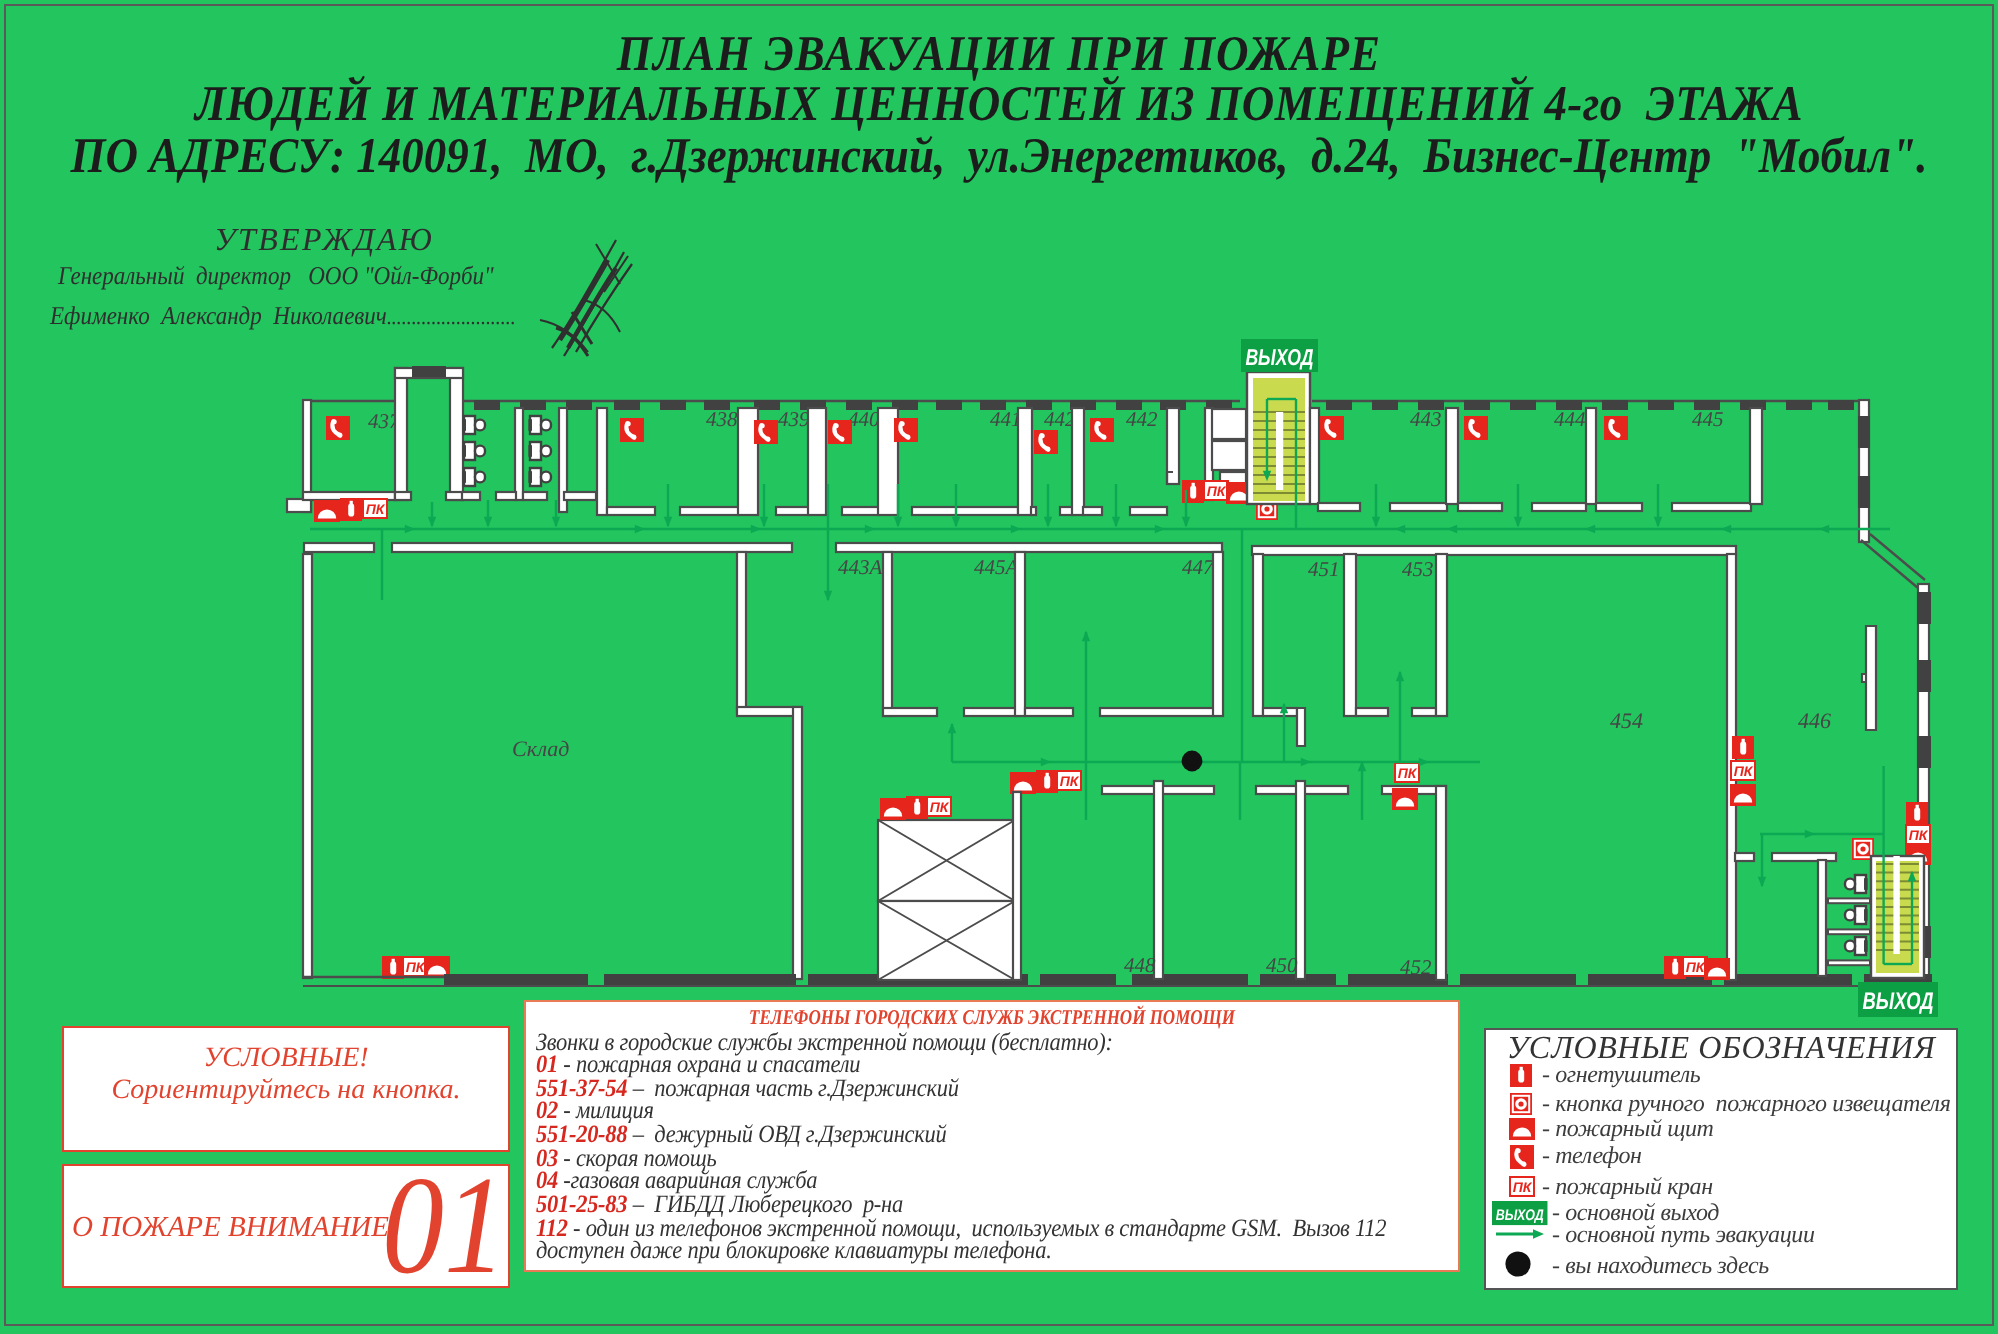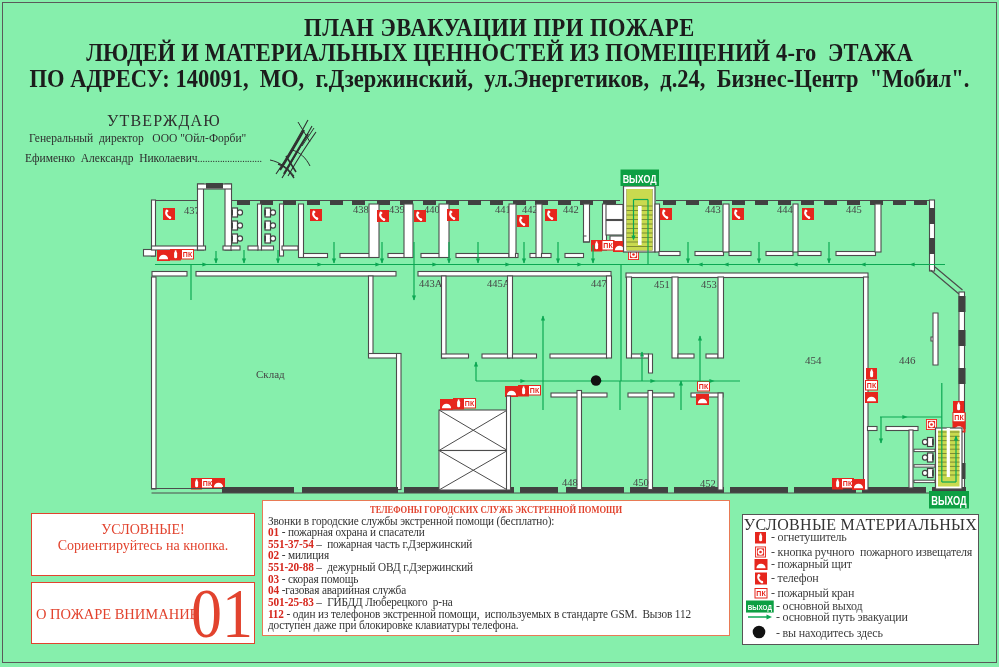--- a/index.html
+++ b/index.html
@@ -1,18 +1,18 @@
 <!DOCTYPE html>
 <html lang="ru"><head>
 <meta charset="utf-8">
 <title>План эвакуации</title>
 <style>
 html,body{margin:0;padding:0;background:#fff;}
-#page{position:relative;width:999px;height:667px;background:#86efac;overflow:hidden;
-  font-family:"Liberation Serif", serif;}
+#page{position:relative;width:999px;height:667px;background:#22c55e;overflow:hidden;
+  font-family:"Liberation Serif", serif;font-style:italic;}
 .frame{position:absolute;left:2px;top:2px;width:993px;height:659px;border:1.6px solid #5a5a5a;}
 .title{position:absolute;left:-100px;width:1199px;text-align:center;font-weight:bold;color:#1c1c1c;
   white-space:nowrap;transform:scaleX(0.9);transform-origin:50% 50%;}
 .t1{top:13.5px;font-size:25px;letter-spacing:0.6px;}
 .t2{top:39px;font-size:25px;letter-spacing:0.2px;}
 .t3{top:64.5px;font-size:25px;}
 .appr{position:absolute;color:#2e2e2e;white-space:nowrap;}
 .red{color:#e2432e;}
 .box{position:absolute;border:1.6px solid #e2432e;background:#fff;}
 .lgbox{position:absolute;border:1.6px solid #555;background:#fff;}
@@ -631,21 +631,21 @@
   <b class="red" style="color:#d6281e">03</b> - скорая помощь<br>
   <b class="red" style="color:#d6281e">04</b> -газовая аварийная служба<br>
   <b class="red" style="color:#d6281e">501-25-83</b> –&nbsp; ГИБДД Люберецкого&nbsp; р-на<br>
   <b class="red" style="color:#d6281e">112</b> - один из телефонов экстренной помощи,&nbsp; используемых в стандарте GSM.&nbsp; Вызов 112<br>
   доступен даже при блокировке клавиатуры телефона.
   </div>
 </div>
 
 <div class="lgbox" style="left:742px;top:514px;width:235px;height:129px;">
   
-  <div style="text-align:center;font-size:16px;color:#333;margin-top:1px;letter-spacing:0.3px;">УСЛОВНЫЕ МАТЕРИАЛЬНЫХ</div>
+  <div style="text-align:center;font-size:16px;color:#333;margin-top:1px;letter-spacing:0.3px;">УСЛОВНЫЕ ОБОЗНАЧЕНИЯ</div>
   
   <svg width="233" height="112" viewBox="0 0 233 112" style="margin-top:-4px;">
 
 <defs>
 <g id="Li-ext">
  <rect x="0" y="0" width="11" height="11.5" fill="#e6261d"></rect>
  <rect x="4.1" y="2.8" width="3" height="6.5" rx="1.4" fill="#fff"></rect>
  <rect x="4.8" y="1.4" width="1.6" height="1.6" fill="#fff"></rect>
 </g>
 <g id="Li-btn">

